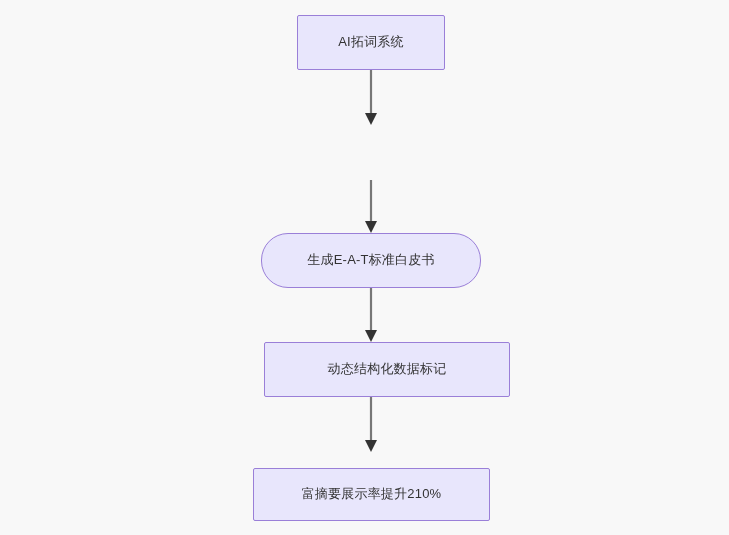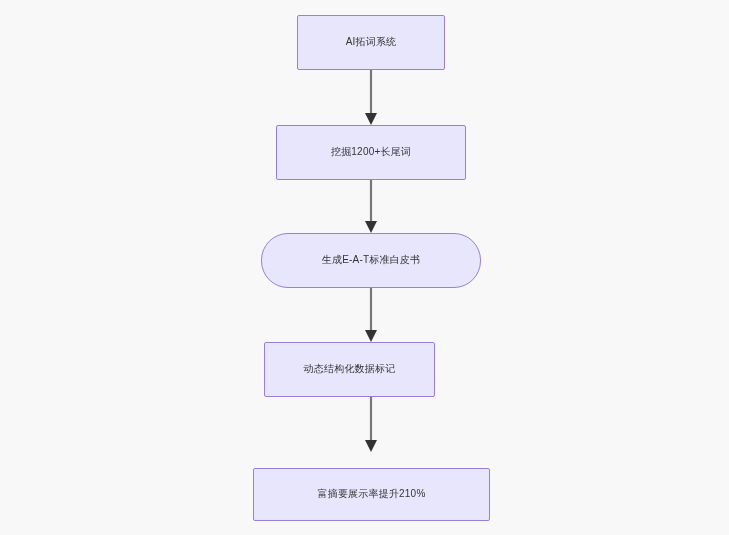--- a/index.html
+++ b/index.html
@@ -24,21 +24,21 @@
     box-sizing: border-box;
     background: #e8e6fc;
     border: 1.6px solid #9a7fd8;
     border-radius: 2px;
     display: flex;
     align-items: center;
     justify-content: center;
     text-align: center;
   }
   .node-label {
-    font-size: 10px;
+    font-size: 13px;
     line-height: 1.25;
     color: #333333;
     letter-spacing: 0.2px;
     white-space: nowrap;
   }
   .edge {
     position: absolute;
     pointer-events: none;
   }
   .edge svg {
@@ -76,29 +76,26 @@
     <svg width="30" height="55" viewBox="0 0 30 55">
       <line x1="15" y1="0" x2="15" y2="45" stroke="#777777" stroke-width="2.2"></line>
       <polygon points="15,55 9,43 21,43" fill="#333333"></polygon>
     </svg>
   </div>
 
   <div class="node-box" style="left:297px; top:15px; width:148px; height:55px;">
     <span class="node-label">AI拓词系统</span>
   </div>
 
-  <div class="node-box" style="left:276px; top:125px; width:190px; height:55px;">
-    <span class="node-label">挖掘1200+长尾词</span>
-  </div>
 
   <div class="node-box" style="left:261px; top:233px; width:220px; height:55px;border-radius:27px;">
     <span class="node-label">生成E-A-T标准白皮书</span>
   </div>
 
-  <div class="node-box" style="left:264px; top:342px; width:171px; height:55px;">
+  <div class="node-box" style="left:264px; top:342px; width:246px; height:55px;">
     <span class="node-label">动态结构化数据标记</span>
   </div>
 
   <div class="node-box" style="left:253px; top:452px; width:237px; height:53px;margin-top:16px;">
     <span class="node-label">富摘要展示率提升210%</span>
   </div>
 
 </div>
 
 </body></html>

